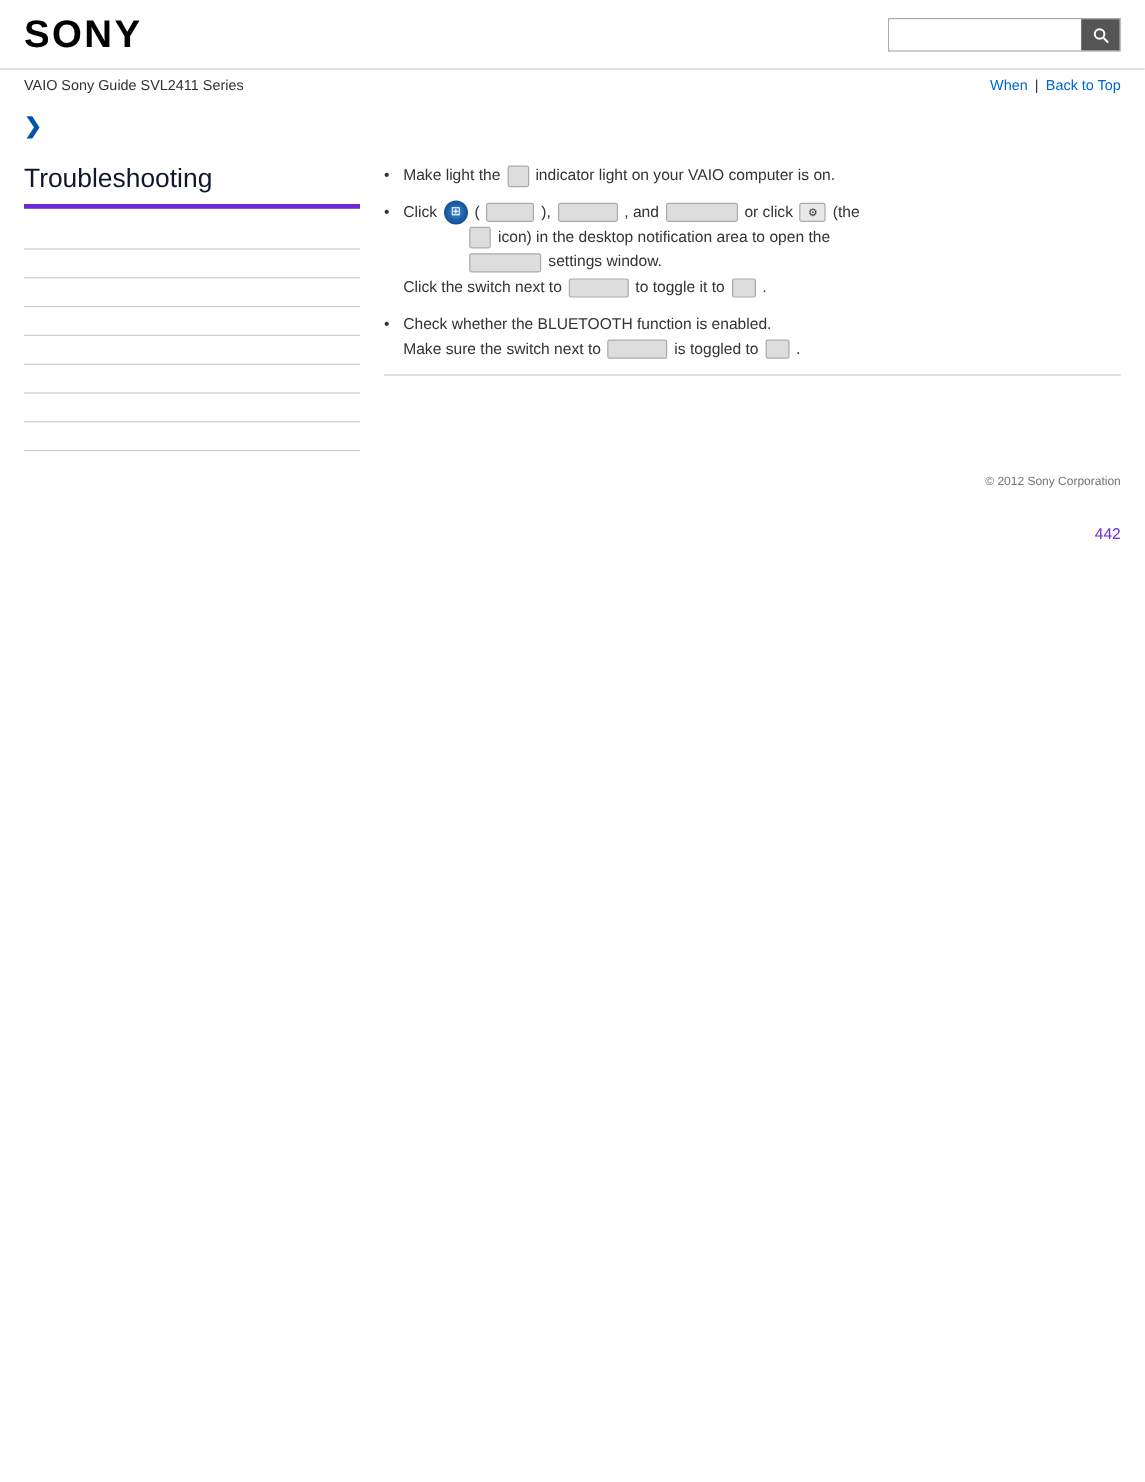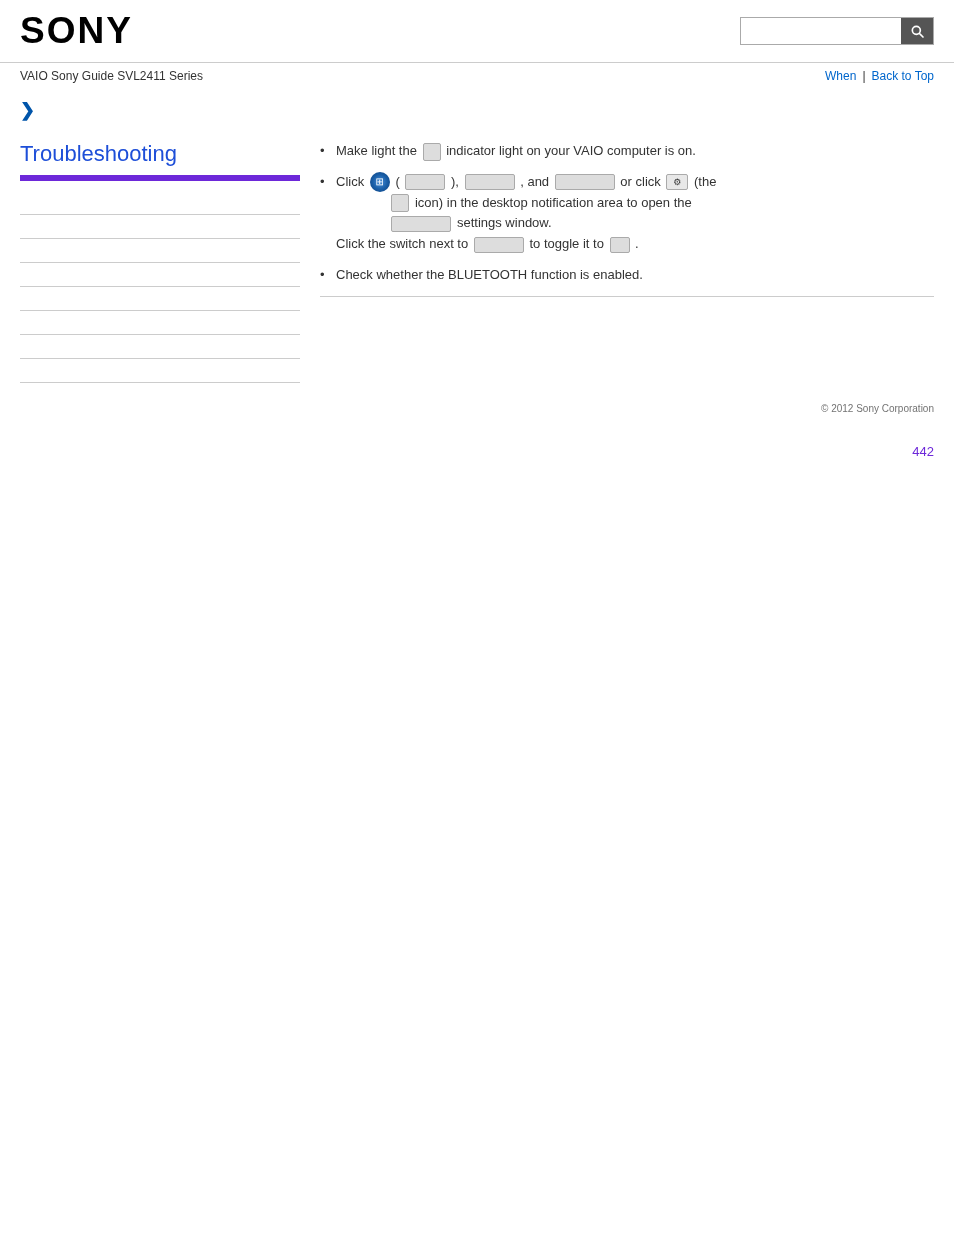--- a/index.html
+++ b/index.html
@@ -13,21 +13,21 @@
     }
     
     #header {
       border-bottom: 1px solid #ccc;
       padding: 10px 20px;
       display: flex;
       align-items: center;
       justify-content: space-between;
     }
     #sony-logo {
-      font-size: 37px;
+      font-size: 32px;
       font-weight: 900;
       letter-spacing: 2px;
       color: #000;
       font-family: 'Arial Black', sans-serif;
     }
     #search-box {
       display: flex;
       align-items: center;
       border: 1px solid #aaa;
     }
@@ -89,22 +89,22 @@
     
     #sidebar {
       width: 300px;
       flex-shrink: 0;
       padding-right: 20px;
       padding-top: 10px;
     }
     #sidebar-title {
       font-size: 22px;
       font-weight: normal;
-      color: #1d4ed8;
-      border-bottom: 6px solid #6d28d9;
+      color: #0f172a;
+      border-bottom: 4px solid #6d28d9;
       padding-bottom: 8px;
       margin-bottom: 10px;
     }
     .sidebar-item {
       border-bottom: 1px solid #ccc;
       padding: 8px 0;
       font-size: 12px;
       color: #555;
       min-height: 24px;
     }
@@ -288,20 +288,27 @@
           <span class="inline-img-placeholder" style="width:50px; height:16px;"></span>
            to toggle it to 
           <span class="inline-img-placeholder" style="width:20px; height:16px;"></span>
           .
         </span>
       </li>
 
       <li>
         <span>Check whether the BLUETOOTH function is enabled.</span>
         <br>
+        <span>
+          Make sure the switch next to 
+          <span class="inline-img-placeholder" style="width:50px; height:16px;"></span>
+           is toggled to 
+          <span class="inline-img-placeholder" style="width:20px; height:16px;"></span>
+          .
+        </span>
       </li>
 
     </ul>
     <hr class="content-divider">
   </div>
 
 </div>
 
 <div id="footer">
   <span id="copyright">© 2012 Sony Corporation</span>

